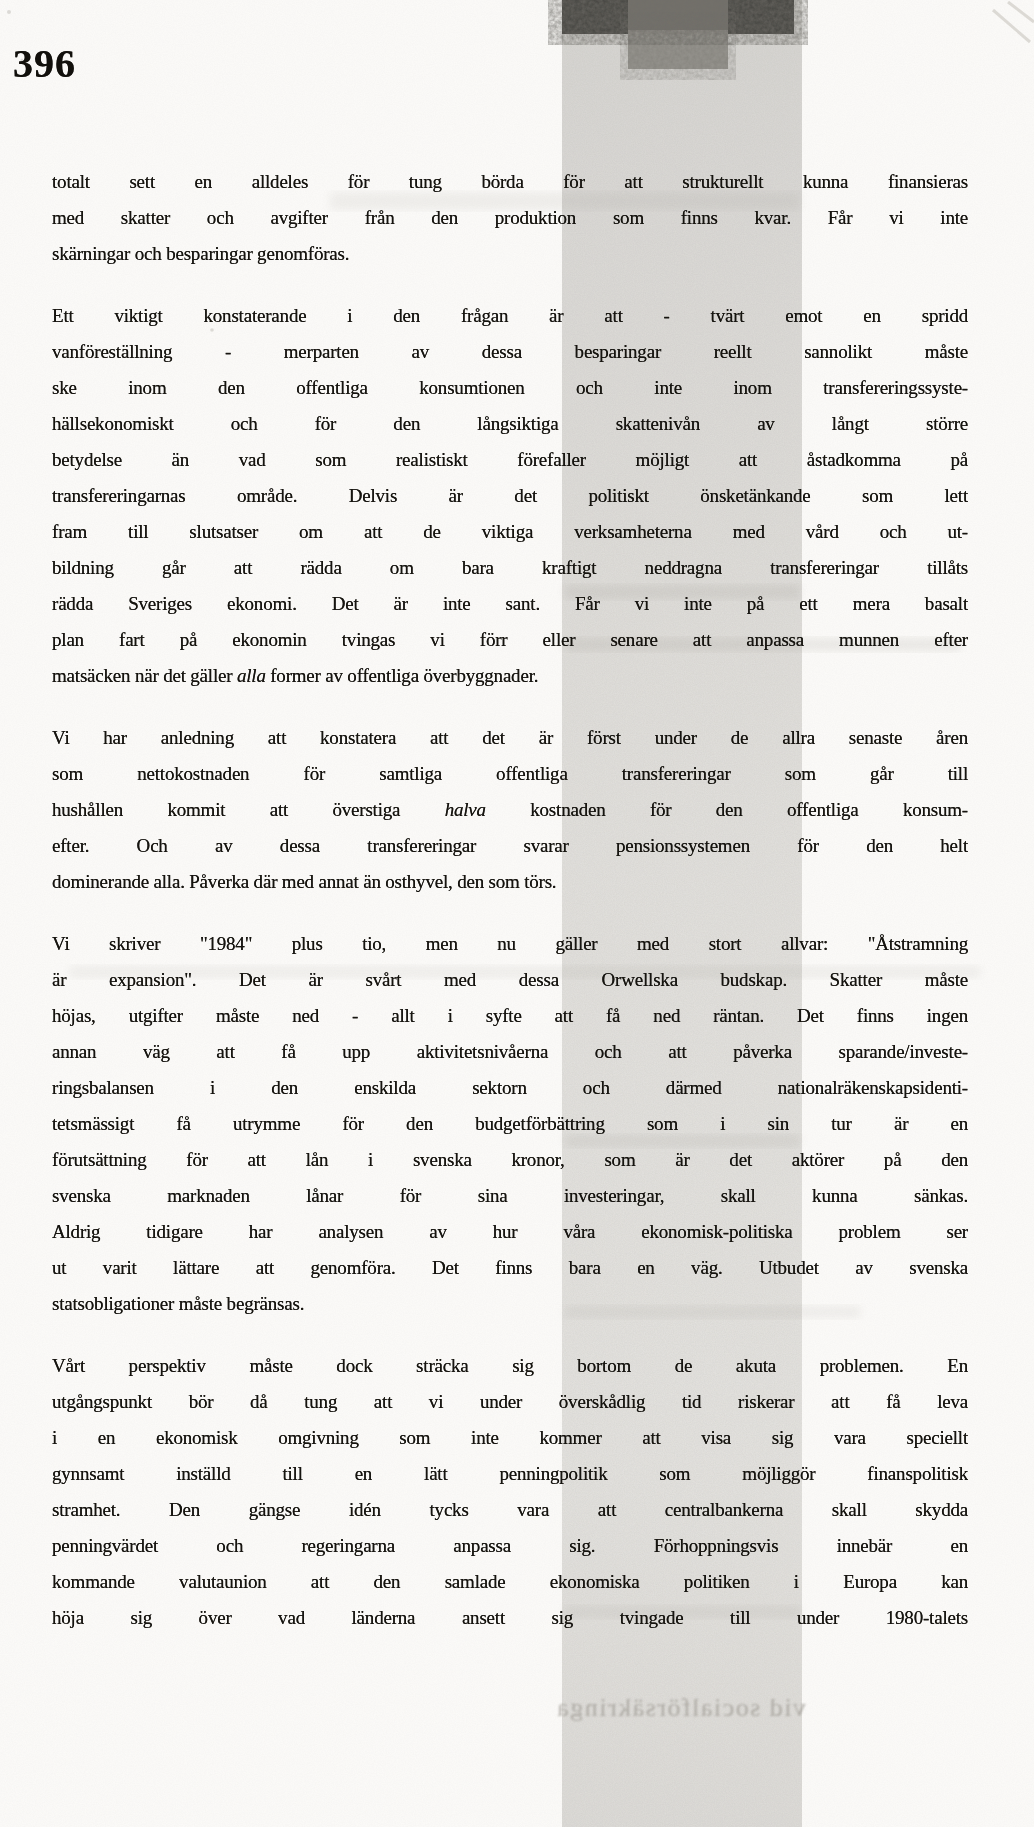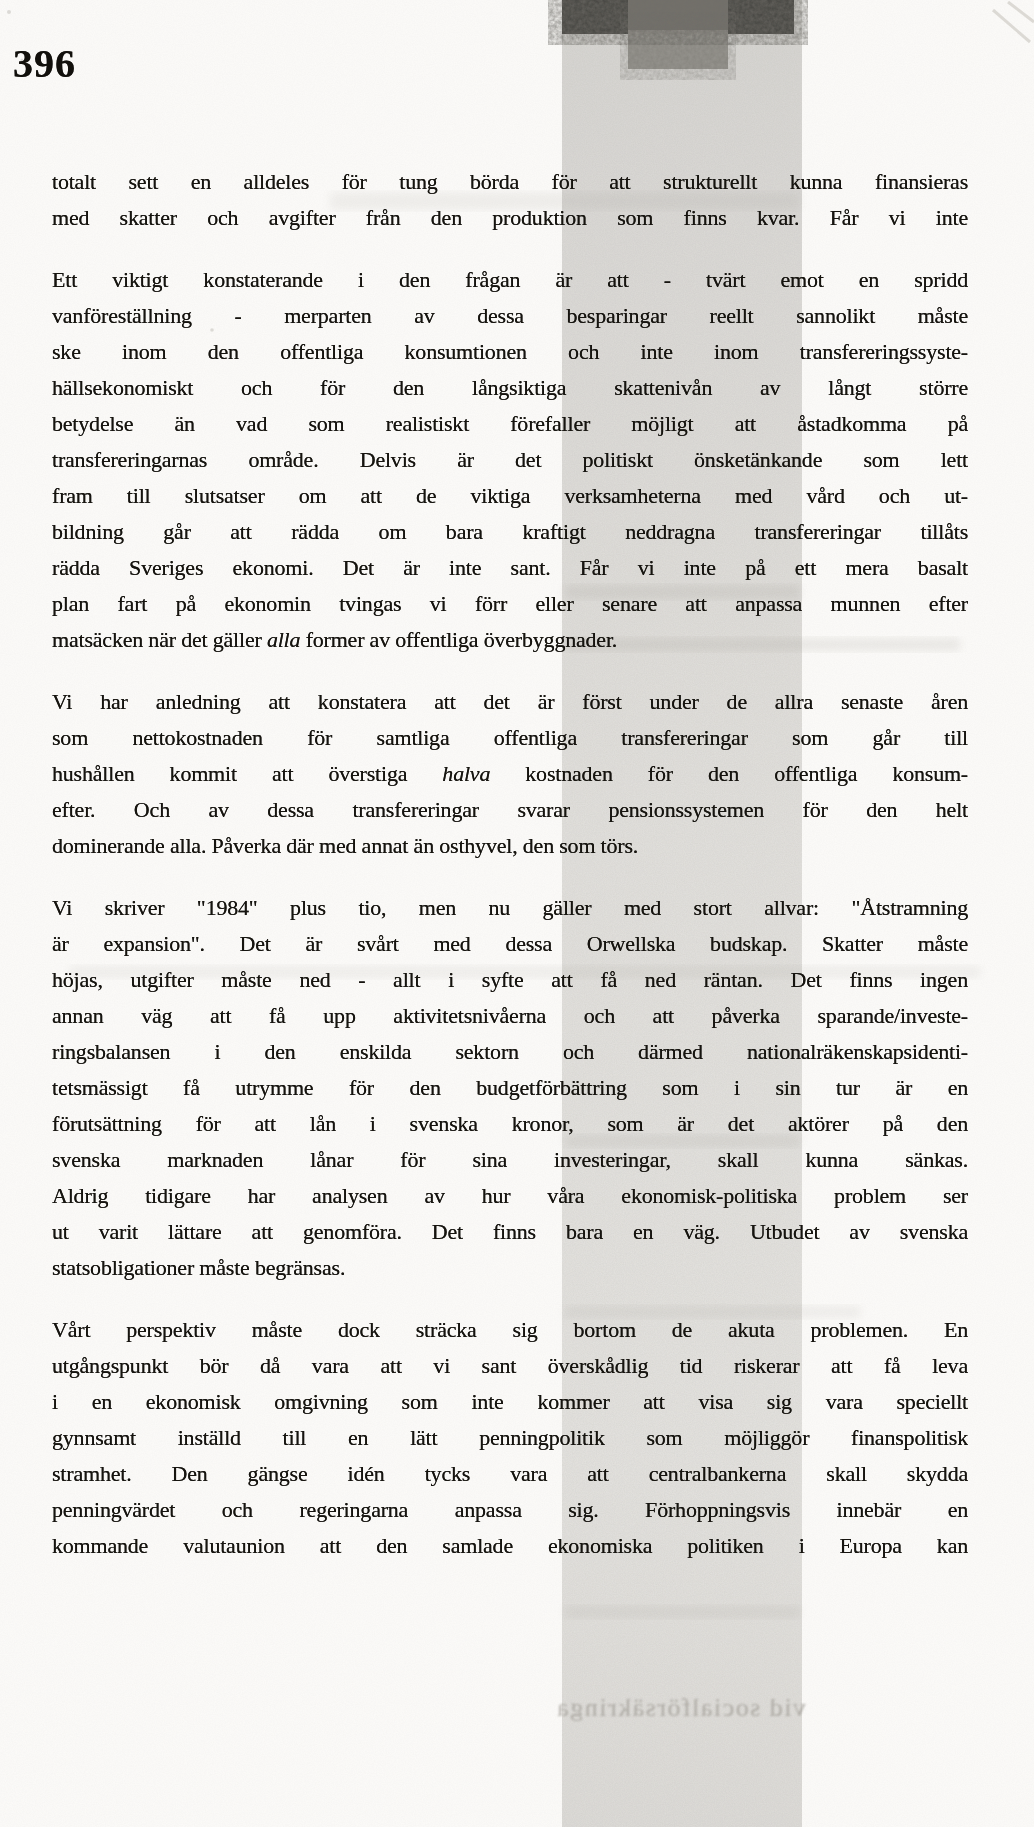--- a/index.html
+++ b/index.html
@@ -18,21 +18,21 @@
   
   #page-number {
     position: absolute; left: 13px; top: 40px; z-index: 2;
     font-size: 40px; font-weight: 700; letter-spacing: 1px;
     color: #12100c;
     text-shadow: 0 0 0.6px rgba(10,10,8,.8);
     text-align: center;
   }
   #text-column {
     position: absolute; left: 52px; top: 164px; width: 916px; z-index: 2;
-    font-size: 22px; line-height: 36px;
+    font-size: 19px; line-height: 36px;
     letter-spacing: -0.2px;
     text-shadow: 0 0 0.5px rgba(12,10,8,.85);
   }
   .para { margin: 0 0 26px 0; }
   .line {
     text-align: justify;
     -moz-text-align-last: justify;
     text-align-last: justify;
     height: 36px; overflow: hidden;
     white-space: normal;
@@ -108,20 +108,21 @@
   <text transform="translate(806,1716) scale(-1,1)" font-family="Liberation Serif, serif" font-size="26" fill="#8f8b83" opacity="0.6" letter-spacing="1.5" filter="url(#tinyBlur)">vid socialförsäkringa</text>
 </svg>
 
 <div id="page-number">396</div>
 
 <div id="text-column">
 
 <div class="para">
       <div class="line"><span>totalt sett en alldeles för tung börda för att strukturellt kunna finansieras</span></div>
       <div class="line"><span>med skatter och avgifter från den produktion som finns kvar. Får vi inte</span></div>
+      <div class="line end"><span>skärningar och besparingar genomföras.</span></div>
     </div>
     <div class="para">
       <div class="line"><span>Ett viktigt konstaterande i den frågan är att - tvärt emot en spridd</span></div>
       <div class="line"><span>vanföreställning - merparten av dessa besparingar reellt sannolikt måste</span></div>
       <div class="line"><span>ske inom den offentliga konsumtionen och inte inom transfereringssyste-</span></div>
       <div class="line"><span>hällsekonomiskt och för den långsiktiga skattenivån av långt större</span></div>
       <div class="line"><span>betydelse än vad som realistiskt förefaller möjligt att åstadkomma på</span></div>
       <div class="line"><span>transfereringarnas område. Delvis är det politiskt önsketänkande som lett</span></div>
       <div class="line"><span>fram till slutsatser om att de viktiga verksamheterna med vård och ut-</span></div>
       <div class="line"><span>bildning går att rädda om bara kraftigt neddragna transfereringar tillåts</span></div>
@@ -144,20 +145,21 @@
       <div class="line"><span>ringsbalansen i den enskilda sektorn och därmed nationalräkenskapsidenti-</span></div>
       <div class="line"><span>tetsmässigt få utrymme för den budgetförbättring som i sin tur är en</span></div>
       <div class="line"><span>förutsättning för att lån i svenska kronor, som är det aktörer på den</span></div>
       <div class="line"><span>svenska marknaden lånar för sina investeringar, skall kunna sänkas.</span></div>
       <div class="line"><span>Aldrig tidigare har analysen av hur våra ekonomisk-politiska problem ser</span></div>
       <div class="line"><span>ut varit lättare att genomföra. Det finns bara en väg. Utbudet av svenska</span></div>
       <div class="line end"><span>statsobligationer måste begränsas.</span></div>
     </div>
     <div class="para">
       <div class="line"><span>Vårt perspektiv måste dock sträcka sig bortom de akuta problemen. En</span></div>
-      <div class="line"><span>utgångspunkt bör då vara att vi sant överskådlig tid riskerar att få leva</span></div>
+      <div class="line"><span>utgångspunkt bör då tung att vi under överskådlig tid riskerar att få leva</span></div>
       <div class="line"><span>i en ekonomisk omgivning som inte kommer att visa sig vara speciellt</span></div>
       <div class="line"><span>gynnsamt inställd till en lätt penningpolitik som möjliggör finanspolitisk</span></div>
       <div class="line"><span>stramhet. Den gängse idén tycks vara att centralbankerna skall skydda</span></div>
       <div class="line"><span>penningvärdet och regeringarna anpassa sig. Förhoppningsvis innebär en</span></div>
       <div class="line"><span>kommande valutaunion att den samlade ekonomiska politiken i Europa kan</span></div>
+      <div class="line"><span>höja sig över vad länderna ansett sig tvingade till under 1980-talets</span></div>
     </div>
   </div>
 
 </body></html>

